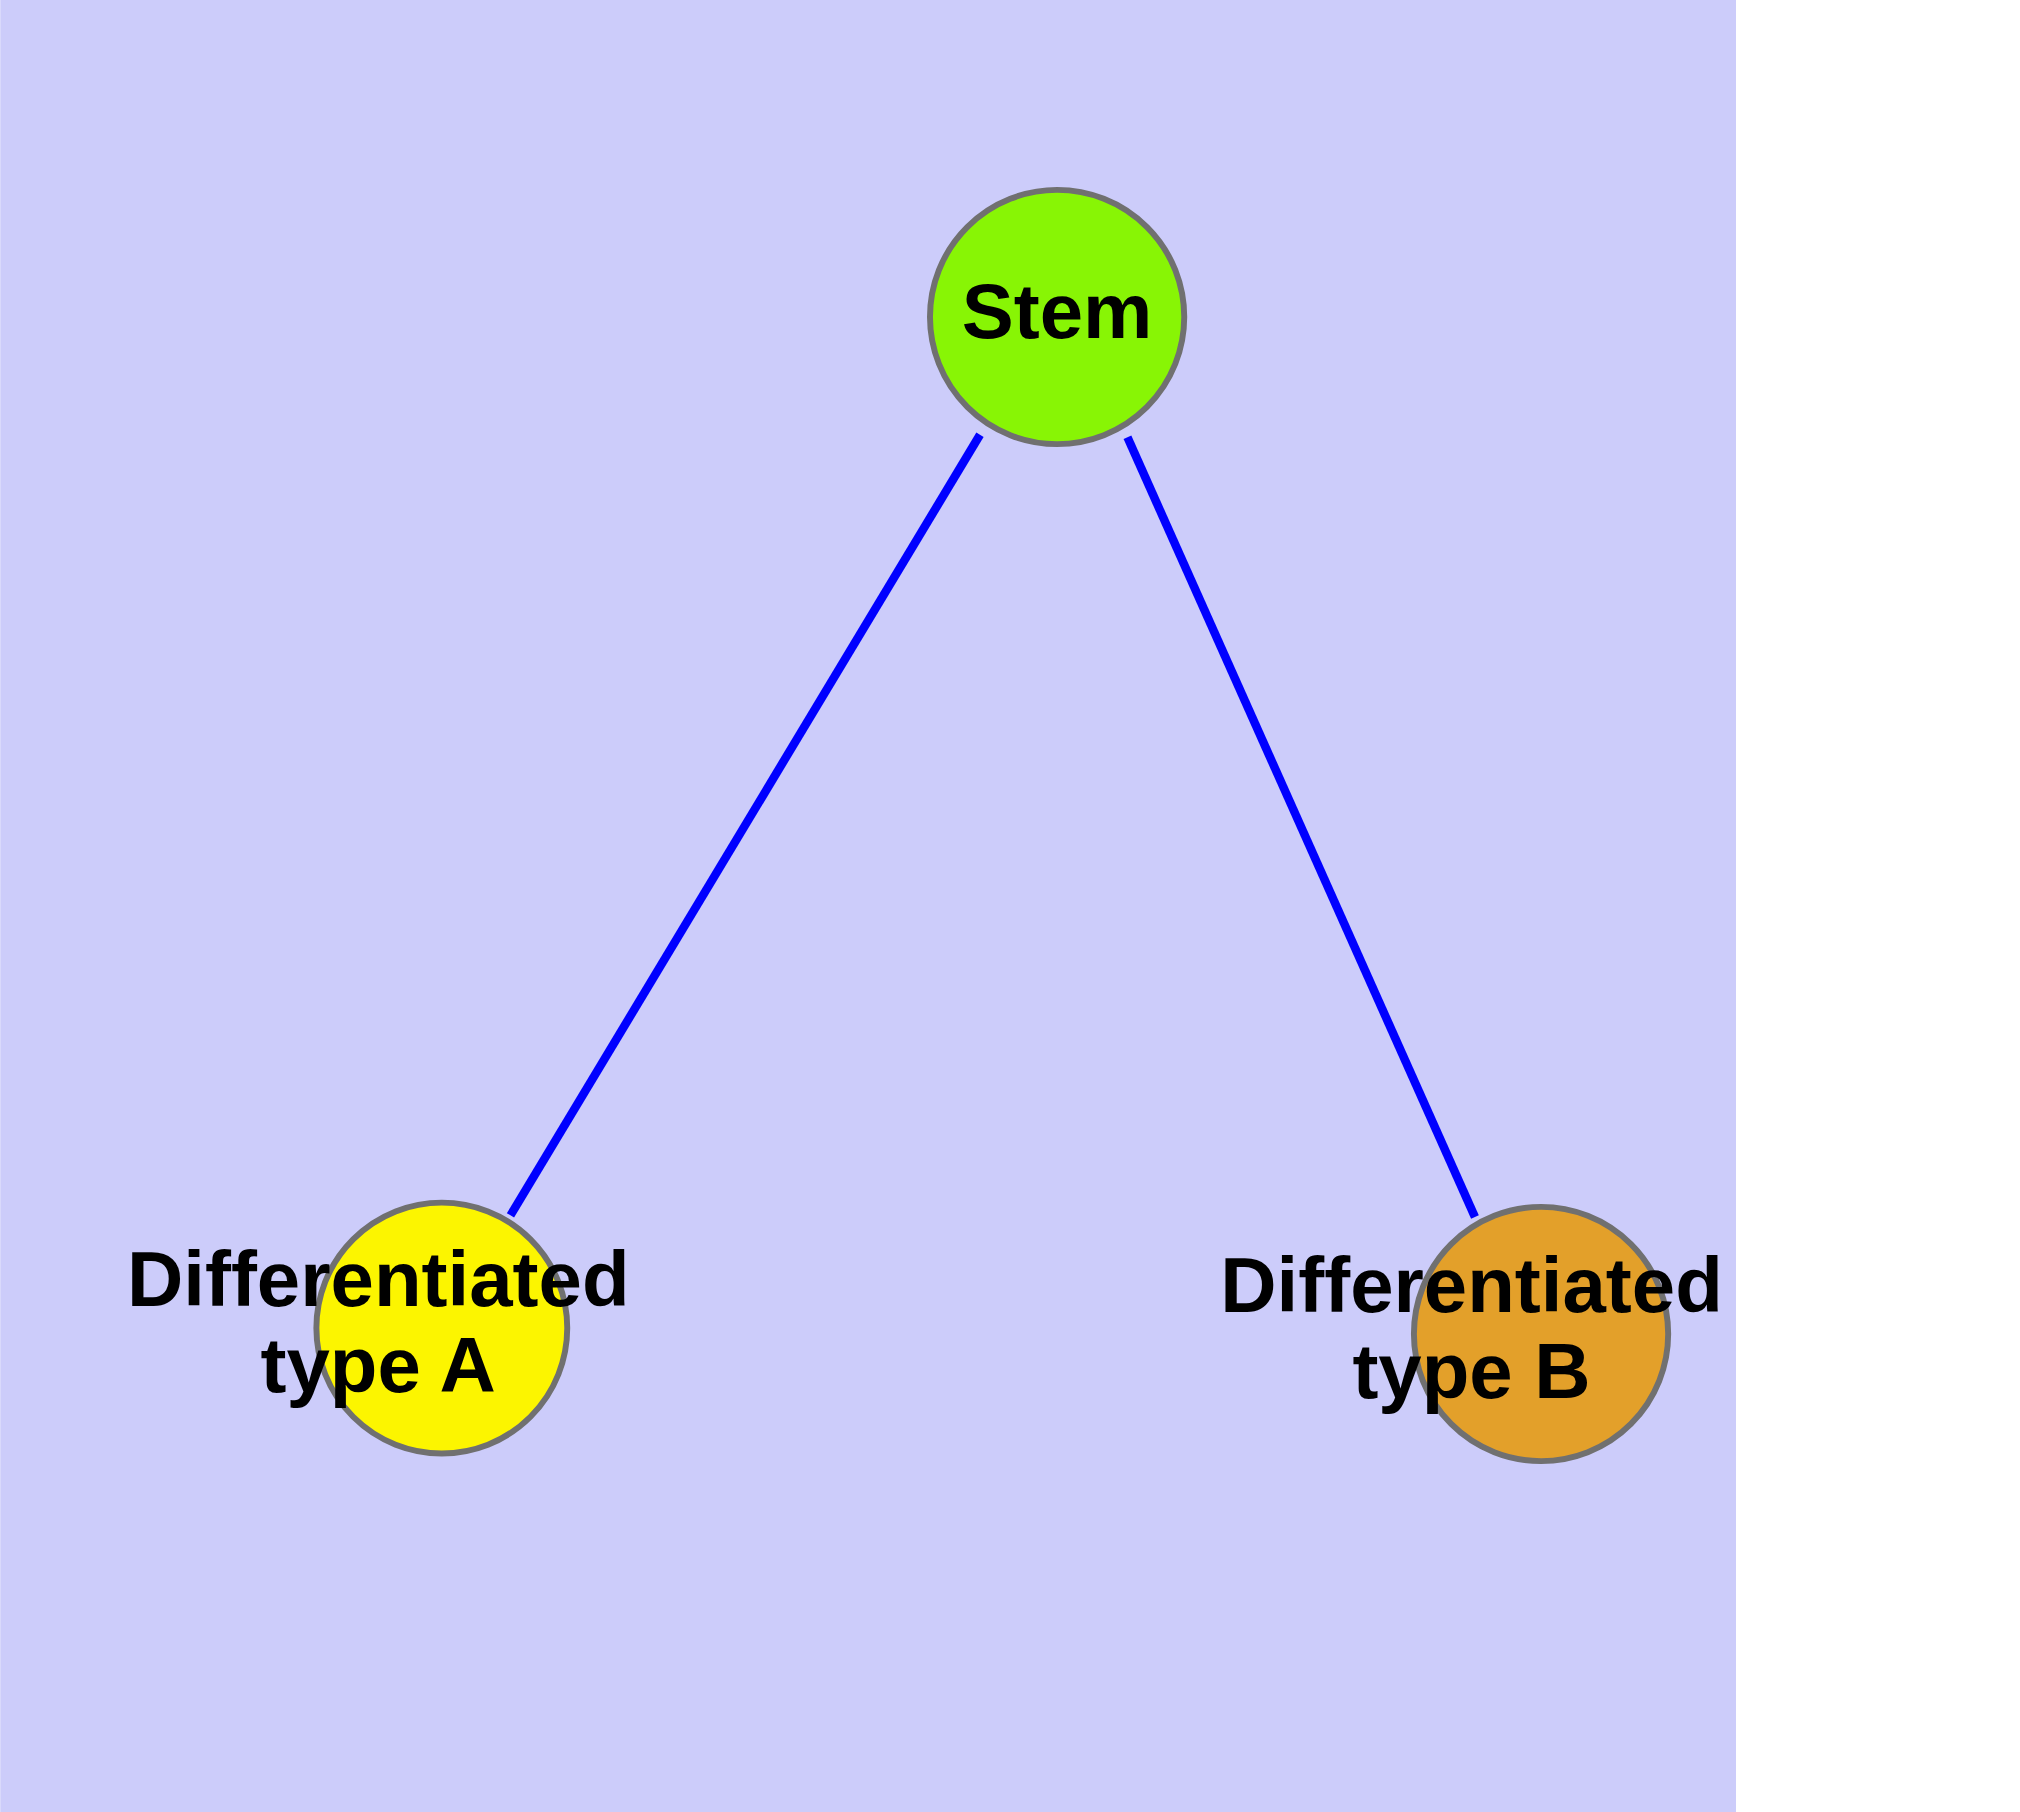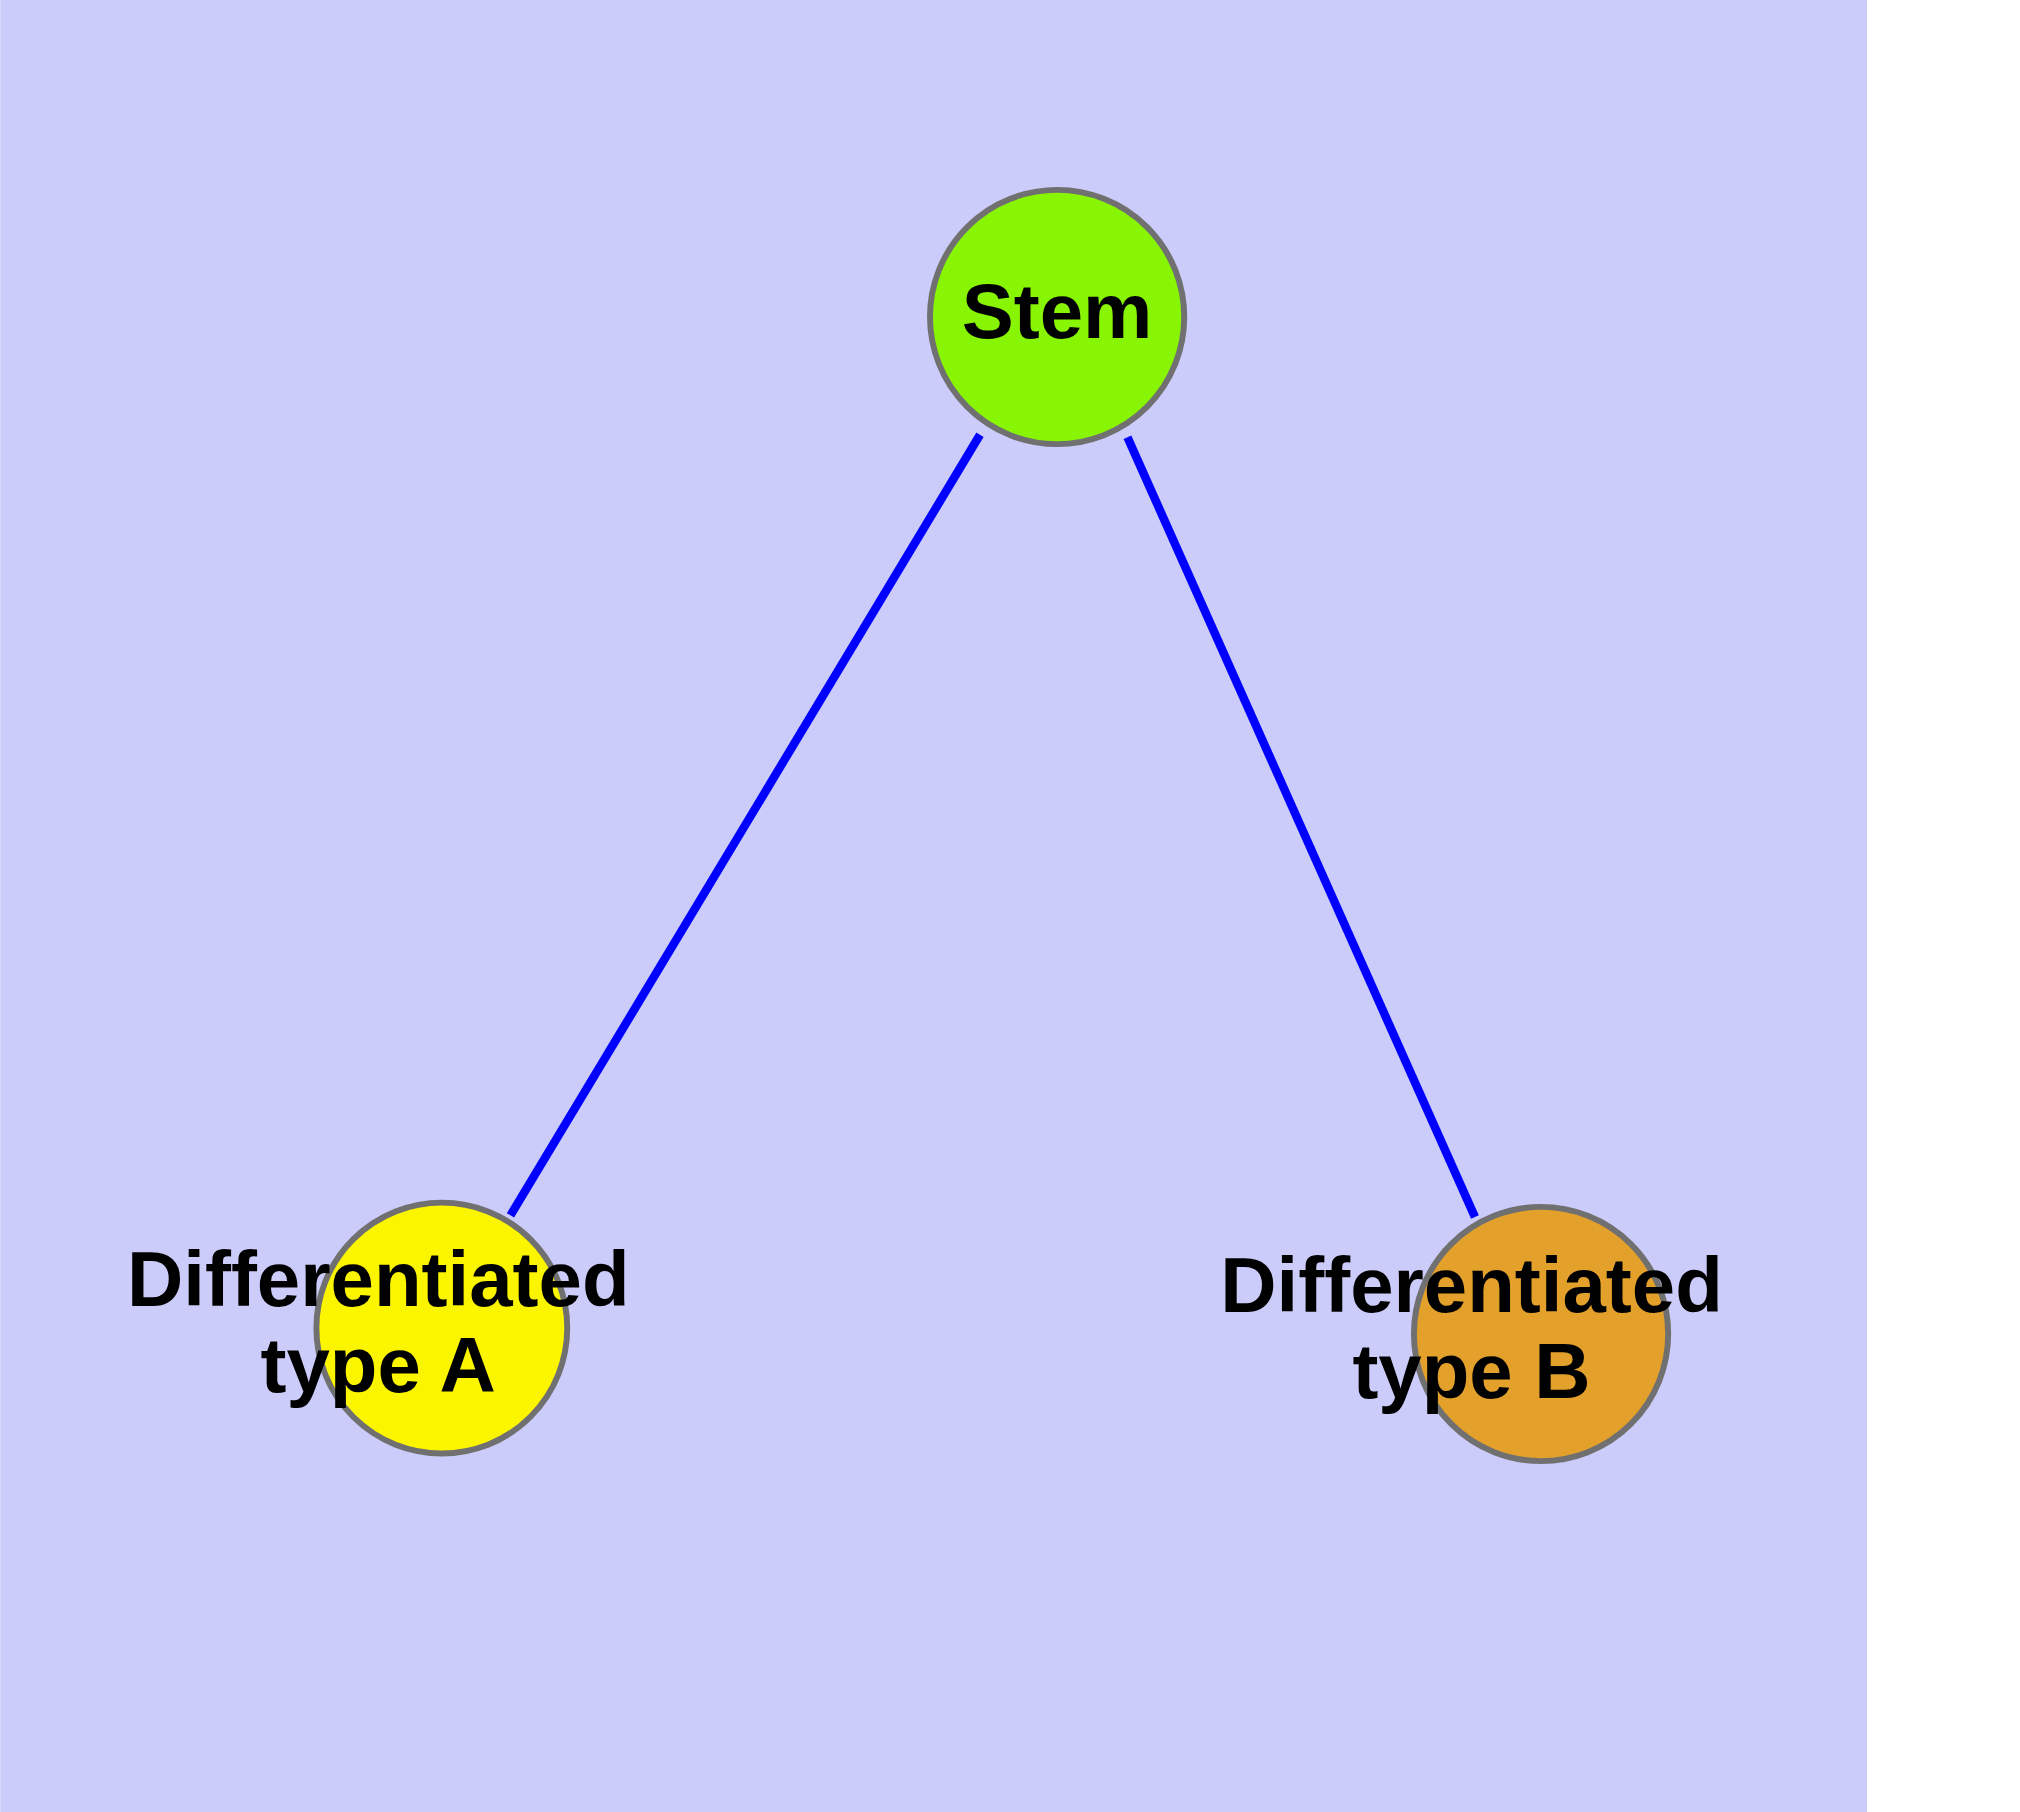--- a/index.html
+++ b/index.html
@@ -26,21 +26,21 @@
     font-family: "Liberation Sans", sans-serif;
     font-weight: bold;
     fill: #000000;
     dominant-baseline: middle;
     text-anchor: middle;
   }
 </style>
 </head>
 <body>
 
-<div id="diagram-canvas" style="width: 1867px; height: 1812px;">
+<div id="diagram-canvas" style="width: 1736px; height: 1812px;">
   <svg id="graph-svg" viewBox="0 0 2384 2138" xmlns="http://www.w3.org/2000/svg" style="width: 2021px; height: 1812px;">
     <rect id="bg-rect" x="0" y="0" width="2384" height="2138" fill="#ccccfa"></rect>
     <g id="edges-layer">
         <line x1="1156" y1="513" x2="602" y2="1434" stroke="#0000ff" stroke-width="10" stroke-linecap="butt"></line>
         <line x1="1330" y1="516" x2="1740" y2="1436" stroke="#0000ff" stroke-width="10" stroke-linecap="butt"></line>
       </g>
     <g id="nodes-layer">
         <circle cx="1247" cy="374" r="150" fill="#88f505" stroke="#707070" stroke-width="7"></circle>
         <circle cx="521" cy="1567" r="148" fill="#fcf500" stroke="#707070" stroke-width="7"></circle>
         <circle cx="1818" cy="1574" r="150" fill="#e3a02a" stroke="#707070" stroke-width="7"></circle>

